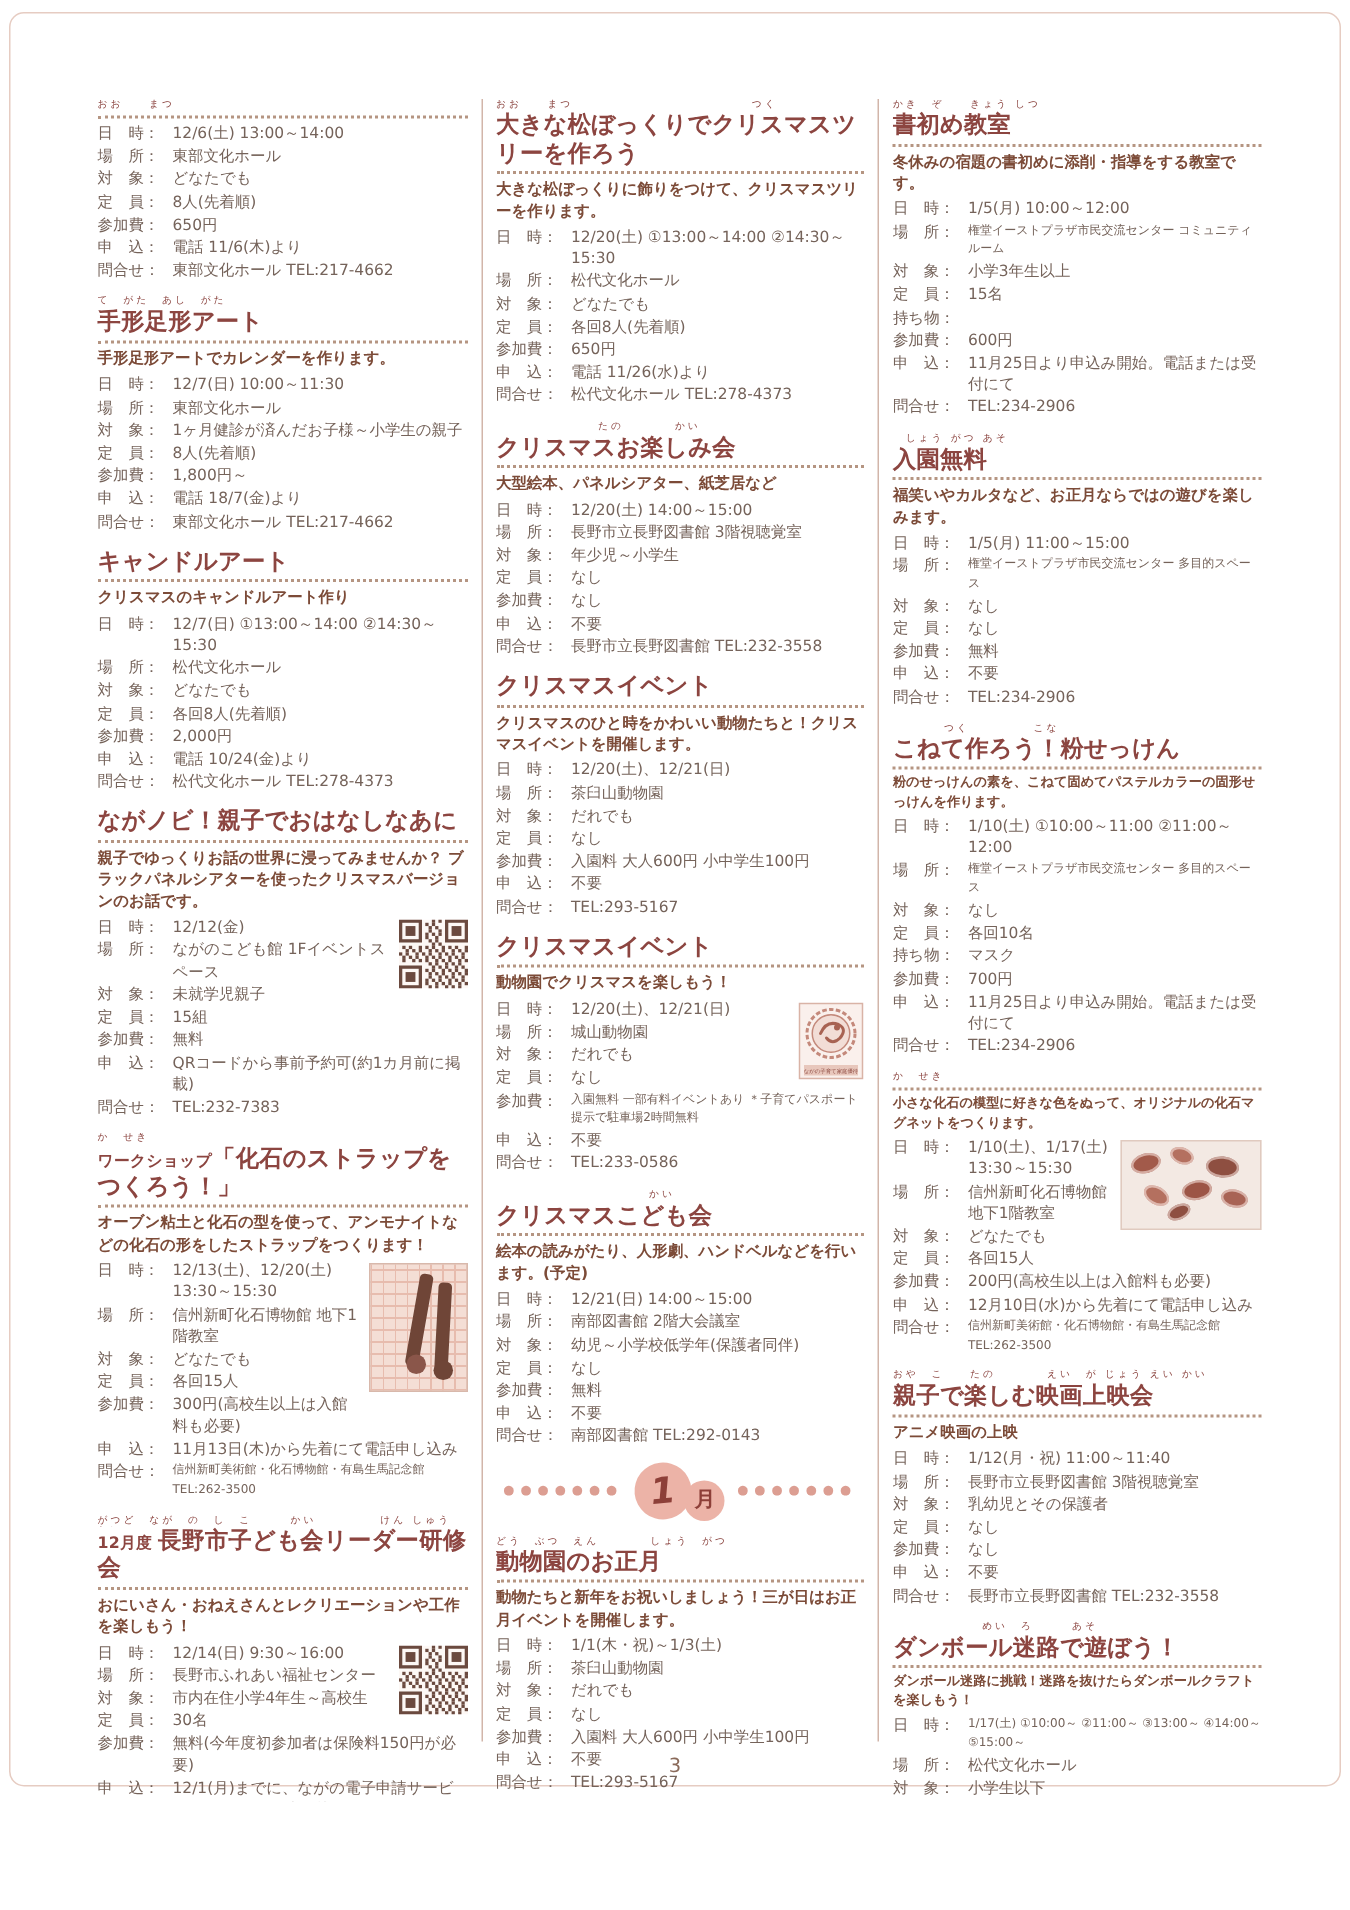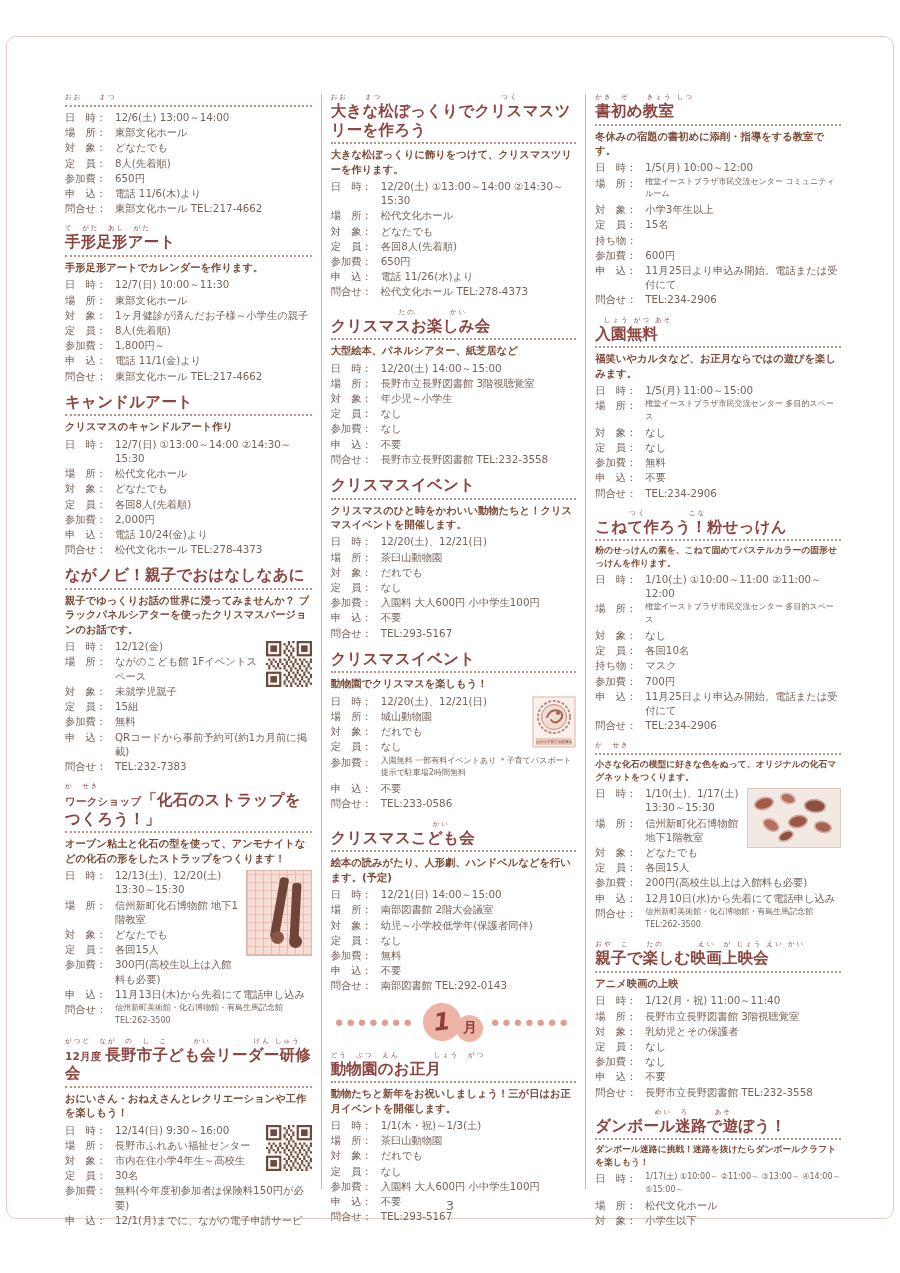--- a/index.html
+++ b/index.html
@@ -1,18 +1,18 @@
 <!DOCTYPE html>
 <html><head>
 <meta charset="utf-8">
 <style>
   html,body{margin:0;padding:0;background:#fff;}
   .page{
     position:relative;width:900px;height:1201px;background:#ffffff;
-    font-family:"DejaVu Sans",sans-serif;overflow:hidden;margin-top:28px;
+    font-family:"DejaVu Sans",sans-serif;overflow:hidden;
   }
   .frame{
     position:absolute;top:8px;left:6px;right:6px;bottom:10px;
     border:1px solid #e6ccc2;border-radius:10px;pointer-events:none;
   }
   .content{
     position:absolute;top:66px;left:56px;right:50px;bottom:40px;
     display:flex;
   }
   .col{width:33.33%;padding:0 9px;box-sizing:border-box;}
@@ -126,21 +126,21 @@
             <div class="field">
               <span class="f-label">定　員：</span>
               <span class="f-value">8人(先着順)</span>
             </div>
             <div class="field">
               <span class="f-label">参加費：</span>
               <span class="f-value">1,800円～</span>
             </div>
             <div class="field">
               <span class="f-label">申　込：</span>
-              <span class="f-value">電話 11/1(金)より</span>
+              <span class="f-value">電話 18/7(金)より</span>
             </div>
             <div class="field">
               <span class="f-label">問合せ：</span>
               <span class="f-value">東部文化ホール TEL:217-4662</span>
             </div>
           </div>
         </section>
         <section class="section">
           <h3 class="title"><span>キャンドルアート</span></h3>
           <hr class="rule">

